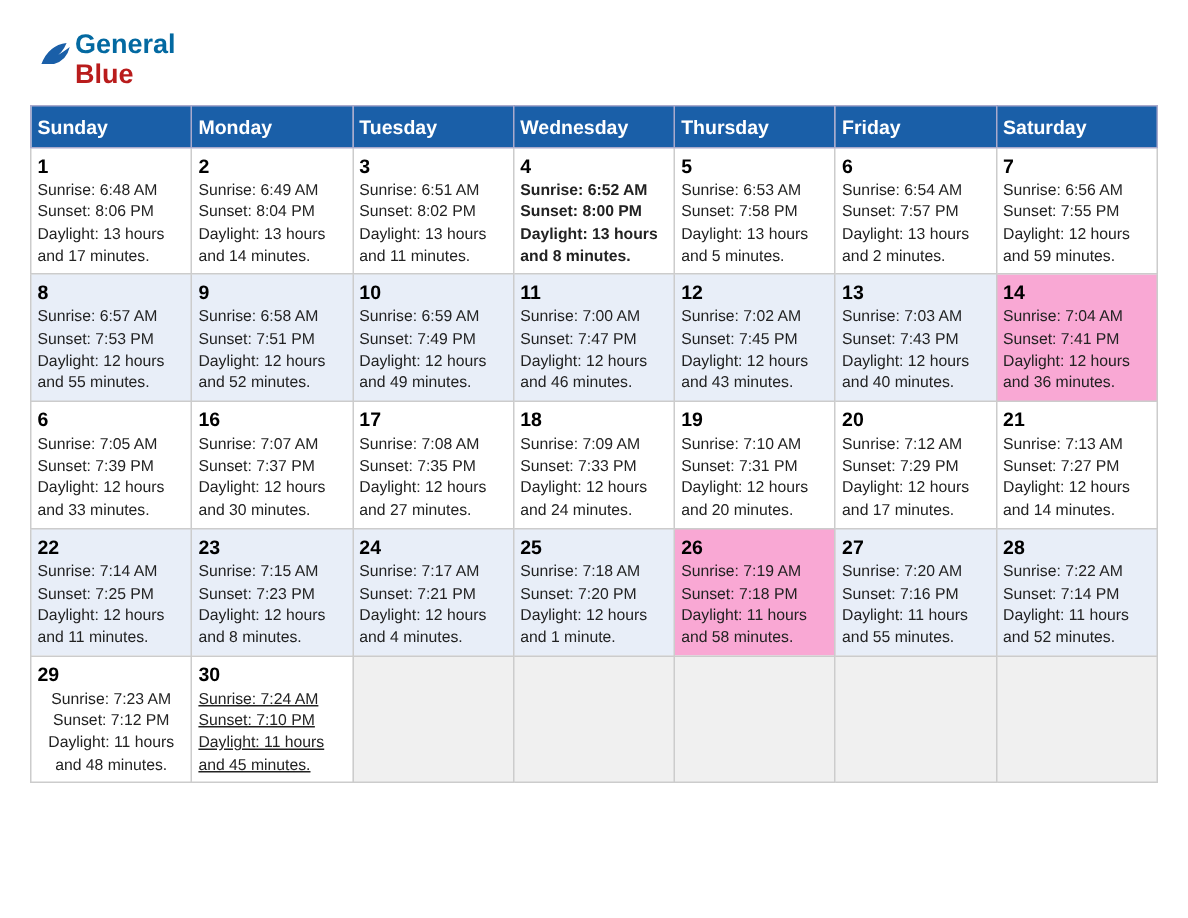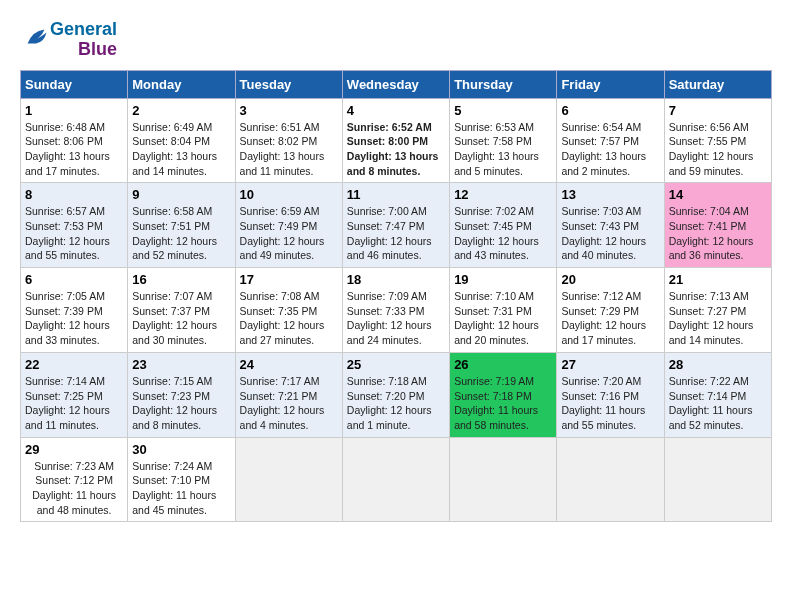--- a/index.html
+++ b/index.html
@@ -19,21 +19,21 @@
     .logo {
       display: flex;
       align-items: center;
     }
     .logo-text {
       font-size: 18px;
       font-weight: bold;
       line-height: 1.1;
     }
     .logo-text .general { color: #0369a1; }
-    .logo-text .blue { color: #701a75; text-align: right; }
+    .logo-text .blue { color: #b91c1c; }
     .logo-bird {
       width: 28px;
       height: 28px;
       margin-left: 2px;
     }
     .title-block {
       text-align: right;
     }
     .title-block h1 {
       font-size: 32px;
@@ -295,21 +295,21 @@
 Daylight: 12 hours
 and 4 minutes.</div>
         </td>
         <td style="background-color: rgb(232, 238, 248);">
           <div class="day-number">25</div>
           <div class="day-info" style="white-space: pre-line;">Sunrise: 7:18 AM
 Sunset: 7:20 PM
 Daylight: 12 hours
 and 1 minute.</div>
         </td>
-        <td style="background-color: #22c55e;">
+        <td style="background-color: #f9a8d4;">
           <div class="day-number">26</div>
           <div class="day-info" style="white-space: pre-line;">Sunrise: 7:19 AM
 Sunset: 7:18 PM
 Daylight: 11 hours
 and 58 minutes.</div>
         </td>
         <td style="background-color: rgb(232, 238, 248);">
           <div class="day-number">27</div>
           <div class="day-info" style="white-space: pre-line;">Sunrise: 7:20 AM
 Sunset: 7:16 PM
@@ -327,21 +327,21 @@
       <tr>
         <td>
           <div class="day-number">29</div>
           <div class="day-info" style="white-space: pre-line; text-align: center;">Sunrise: 7:23 AM
 Sunset: 7:12 PM
 Daylight: 11 hours
 and 48 minutes.</div>
         </td>
         <td>
           <div class="day-number">30</div>
-          <div class="day-info" style="white-space: pre-line;">Sunrise: 7:24 AM
+          <div class="day-info" style="white-space: pre-line; text-decoration: underline;">Sunrise: 7:24 AM
 Sunset: 7:10 PM
 Daylight: 11 hours
 and 45 minutes.</div>
         </td>
         <td class="empty" style="background-color: rgb(240, 240, 240);"></td>
         <td class="empty" style="background-color: rgb(240, 240, 240);"></td>
         <td class="empty" style="background-color: rgb(240, 240, 240);"></td>
         <td class="empty" style="background-color: rgb(240, 240, 240);"></td>
         <td class="empty" style="background-color: rgb(240, 240, 240);"></td>
       </tr>

